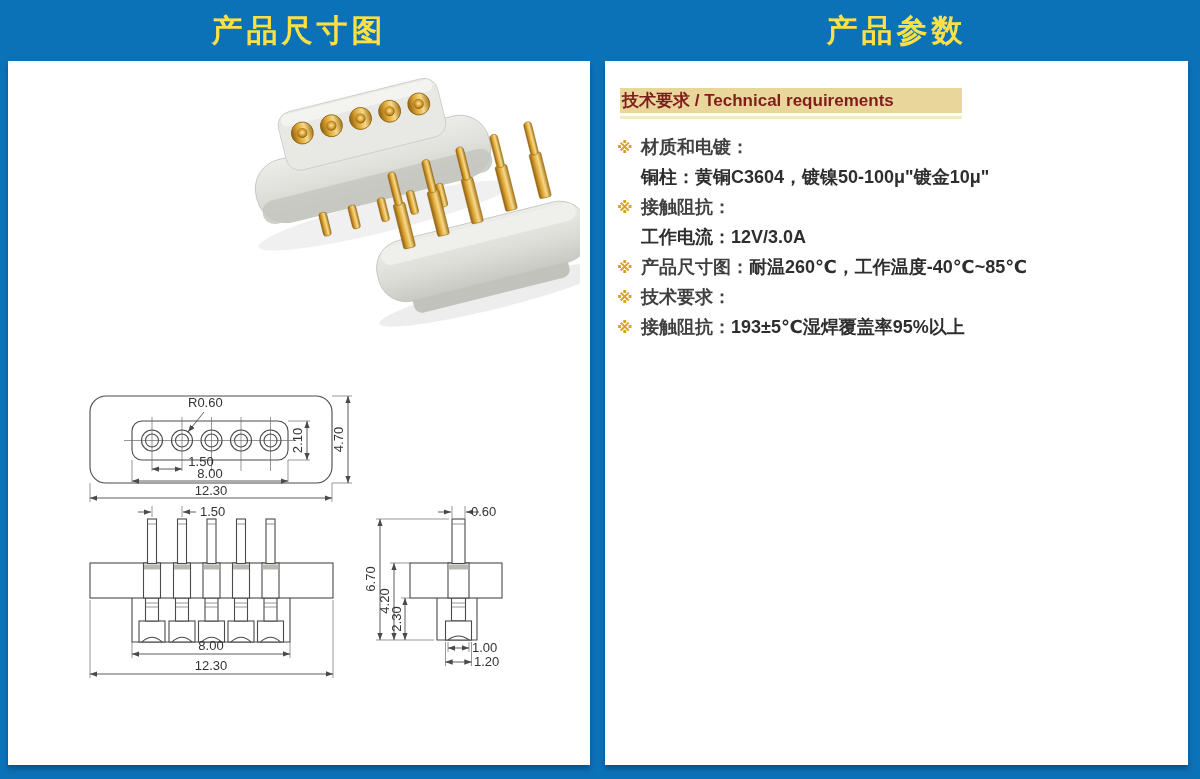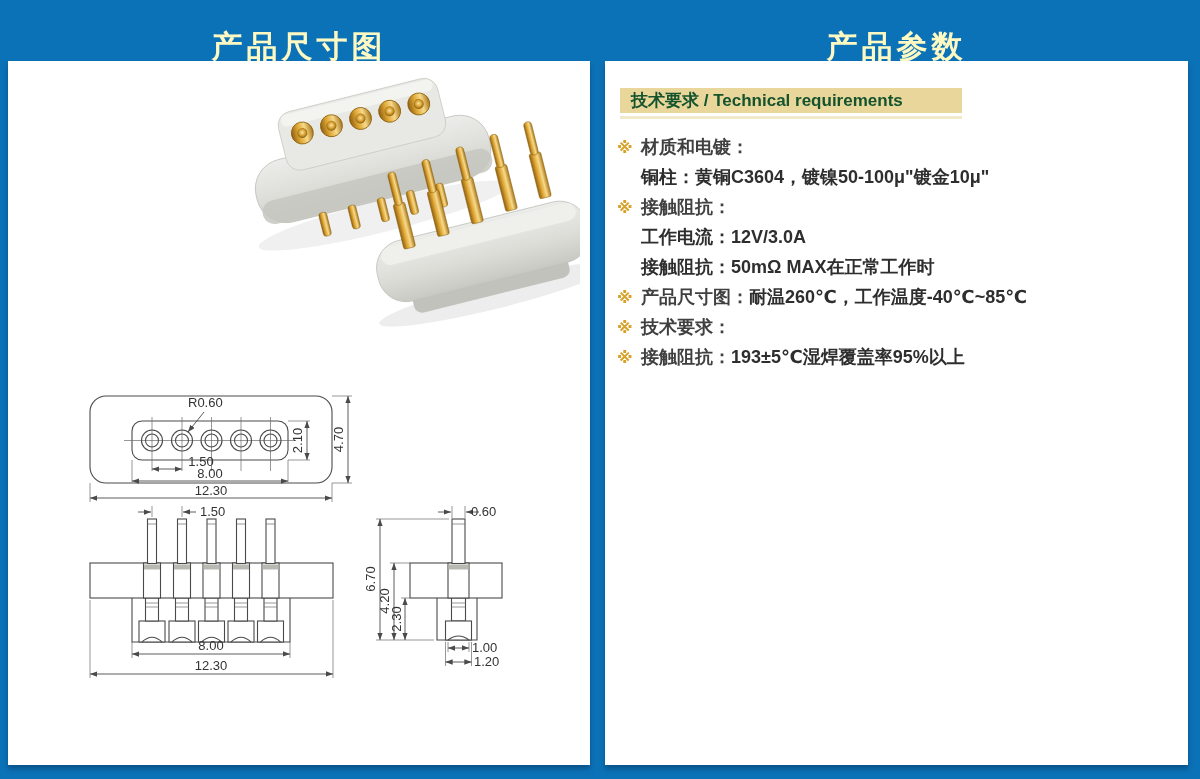--- a/index.html
+++ b/index.html
@@ -6,38 +6,38 @@
   body {
     font-family: "Liberation Sans", "DejaVu Sans", sans-serif;
     background:#0c72b8;
   }
   .page {
     position:relative; width:1200px; height:779px;
     background:#0c72b8; overflow:hidden;
   }
   
   .hdr {
-    position:absolute; top:16px; height:61px;
+    position:absolute; top:0; height:61px;
     display:flex; align-items:center; justify-content:center;
-    color:#fef9c3; font-size:31px; font-weight:bold; letter-spacing:4px;
+    color:#fde047; font-size:31px; font-weight:bold; letter-spacing:4px;
   }
   .hdr-left { left:8px; width:582px; }
   .hdr-right { left:605px; width:583px; }
   
   .panel {
     position:absolute; top:61px; height:704px; background:#ffffff;
     box-shadow:0 4px 5px rgba(0,25,55,.35);
   }
   .panel-left { left:8px; width:582px; }
   .panel-right { left:605px; width:583px; }
   
   .tech-header {
     margin:27px 0 0 15px; width:342px; height:25px;
-    background:#e8d69b; color:#14532d;
-    font-size:17px; font-weight:bold; line-height:25px; padding-left:11px;
+    background:#e8d69b; color:#7f1d1d;
+    font-size:17px; font-weight:bold; line-height:25px; padding-left:2px;
   }
   .tech-underline {
     margin:3px 0 0 15px; width:342px; height:3px; background:#f0e9cb;
   }
   .spec-list { margin:13px 0 0 12px; }
   .spec-line {
     display:flex; align-items:baseline;
     height:30px; line-height:30px; font-size:18px; font-weight:bold;
     white-space:nowrap;
   }
@@ -292,25 +292,20 @@
         <span class="spec-bullet">※</span>
           <span class="spec-label">接触阻抗：</span>
           <span class="spec-text"></span>
       </div>
       <div class="spec-line">
         <span class="spec-bullet"></span>
           <span class="spec-label"></span>
           <span class="spec-text">工作电流：12V/3.0A</span>
       </div>
       <div class="spec-line">
-        <span class="spec-bullet"></span>
-          <span class="spec-label"></span>
-          <span class="spec-text">接触阻抗：50mΩ MAX在正常工作时</span>
-      </div>
-      <div class="spec-line">
         <span class="spec-bullet">※</span>
           <span class="spec-label">产品尺寸图：</span>
           <span class="spec-text">耐温260℃，工作温度-40℃~85℃</span>
       </div>
       <div class="spec-line">
         <span class="spec-bullet">※</span>
           <span class="spec-label">技术要求：</span>
       </div>
       <div class="spec-line">
         <span class="spec-bullet">※</span>

